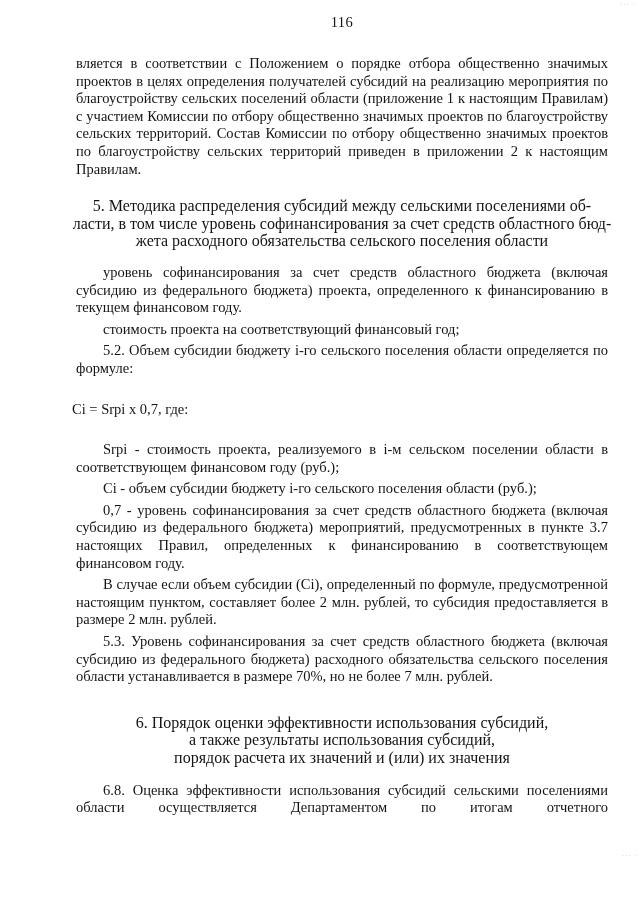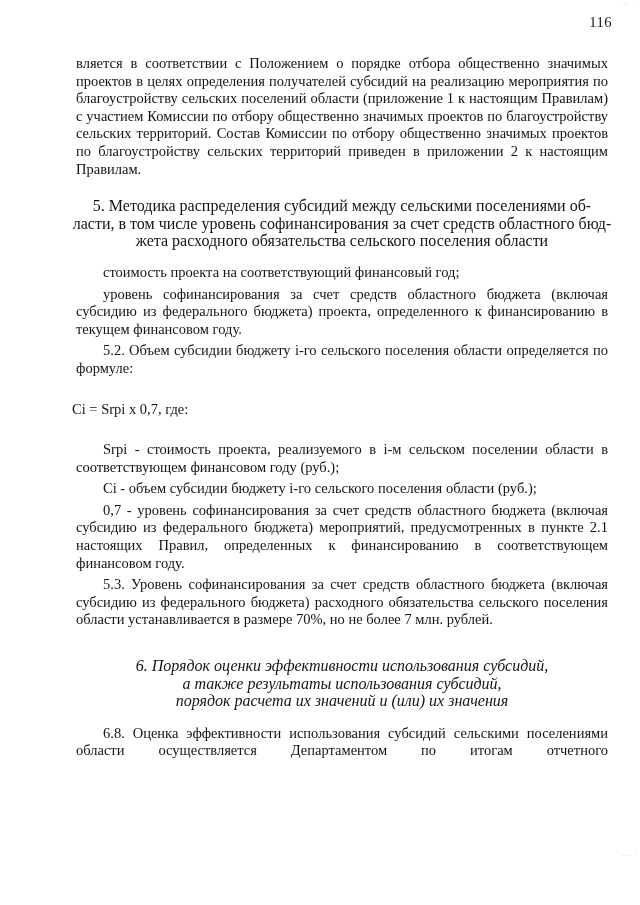--- a/index.html
+++ b/index.html
@@ -18,21 +18,21 @@
   .page {
     position: absolute;
     top: 0;
     left: 0;
     width: 640px;
     height: 905px;
     box-sizing: border-box;
     padding: 14px 28px 0 72px;
   }
   .page-number {
-    text-align: right;
+    text-align: center;
     font-size: 14.5px;
     margin: 0 0 24px 0;
     letter-spacing: 0.5px;
   }
   .textblock {
     width: 540px;
   }
   p {
     margin: 4px;
     font-size: 14.5px;
@@ -48,21 +48,20 @@
     text-align: center;
     white-space: pre-line;
     font-weight: normal;
     margin: 0;
   }
   .heading-5 {
     margin: 19px 0 14px 0;
   }
   .heading-6 {
     margin: 28px 0 15px 0;
-    font-style: italic;
   }
   .formula {
     text-align: left;
     text-indent: 0;
     margin: 23px 0 23px 0;
   }
   .spread {
     text-align: justify;
     text-align-last: justify;
     word-spacing: 3px;
@@ -95,34 +94,35 @@
 
   <div class="textblock">
 
     <p>вляется в соответствии с Положением о порядке отбора общественно значимых проектов в целях определения получателей субсидий на реализацию мероприятия по благоустройству сельских поселений области (приложение 1 к настоящим Правилам) с участием Комиссии по отбору общественно значимых проектов по благоустройству сельских территорий. Состав Комиссии по отбору общественно значимых проектов по благоустройству сельских территорий приведен в приложении 2 к настоящим Правилам.</p>
 
     <div class="heading heading-5">5. Методика распределения субсидий между сельскими поселениями об-
 ласти, в том числе уровень софинансирования за счет средств областного бюд-
 жета расходного обязательства сельского поселения области</div>
 
 
+    <p class="ind">уровень софинансирования за счет средств областного бюджета (включая субсидию из федерального бюджета) проекта, определенного к финансированию в текущем финансовом году.</p>
+
     <p class="ind">стоимость проекта на соответствующий финансовый год;</p>
-
-    <p class="ind">уровень софинансирования за счет средств областного бюджета (включая субсидию из федерального бюджета) проекта, определенного к финансированию в текущем финансовом году.</p>
 
     <p class="ind">5.2. Объем субсидии бюджету i-го сельского поселения области определяется по формуле:</p>
 
     <p class="formula">Ci = Srpi x 0,7, где:</p>
 
     <p class="ind">Srpi - стоимость проекта, реализуемого в i-м сельском поселении области в соответствующем финансовом году (руб.);</p>
 
     <p class="ind">Ci - объем субсидии бюджету i-го сельского поселения области (руб.);</p>
 
-    <p class="ind">0,7 - уровень софинансирования за счет средств областного бюджета (включая субсидию из федерального бюджета) мероприятий, предусмотренных в пункте 2.1 настоящих Правил, определенных к финансированию в соответствующем финансовом году.</p>
+    <p class="ind">0,7 - уровень софинансирования за счет средств областного бюджета (включая субсидию из федерального бюджета) мероприятий, предусмотренных в пункте 3.7 настоящих Правил, определенных к финансированию в соответствующем финансовом году.</p>
 
+    <p class="ind">В случае если объем субсидии (Ci), определенный по формуле, предусмотренной настоящим пунктом, составляет более 2 млн. рублей, то субсидия предоставляется в размере 2 млн. рублей.</p>
 
     <p class="ind">5.3. Уровень софинансирования за счет средств областного бюджета (включая субсидию из федерального бюджета) расходного обязательства сельского поселения области устанавливается в размере 70%, но не более 7 млн. рублей.</p>
 
     <div class="heading heading-6">6. Порядок оценки эффективности использования субсидий,
 а также результаты использования субсидий,
 порядок расчета их значений и (или) их значения</div>
 
     <p class="ind spread spread-first">6.8. Оценка эффективности использования субсидий сельскими поселениями области осуществляется Департаментом по итогам отчетного</p>
 
   </div>

